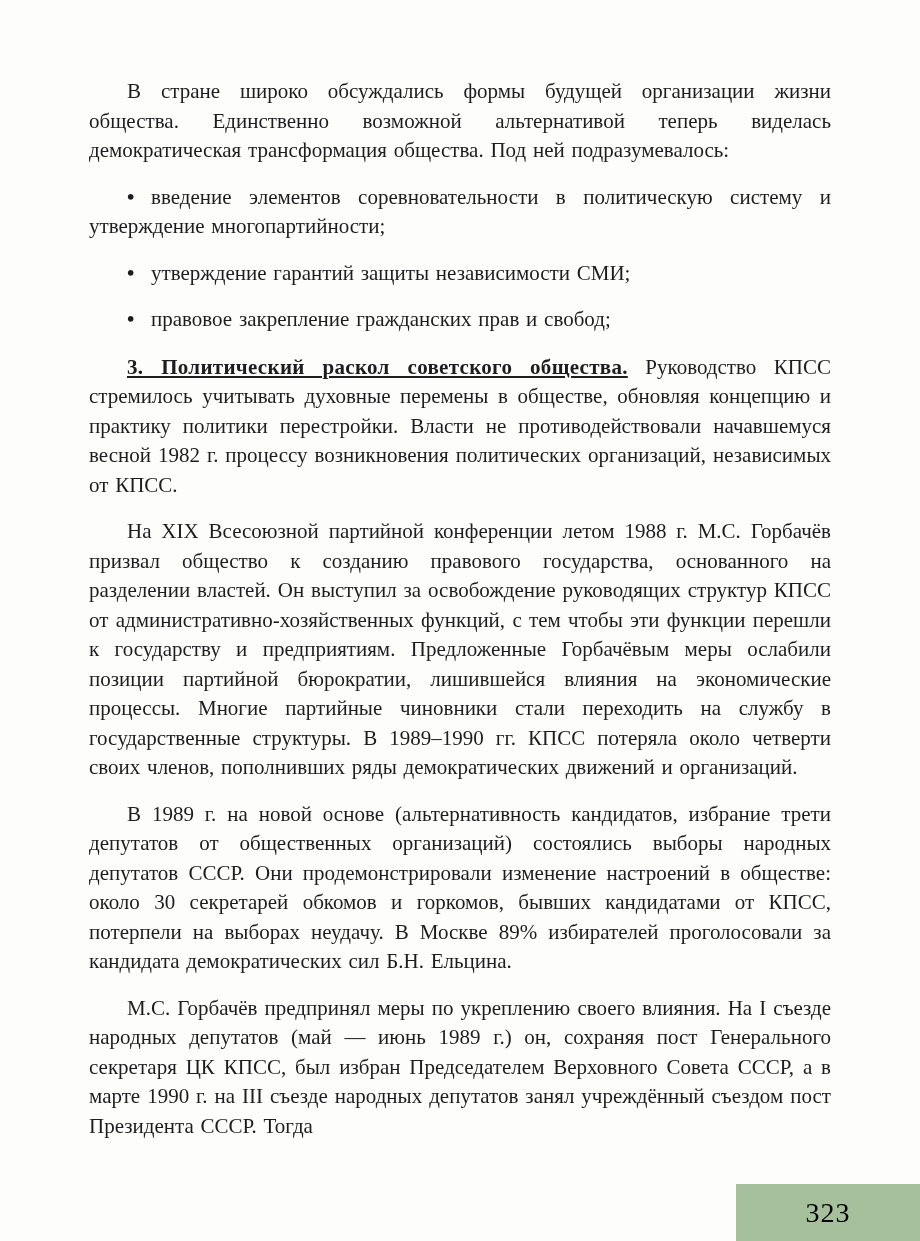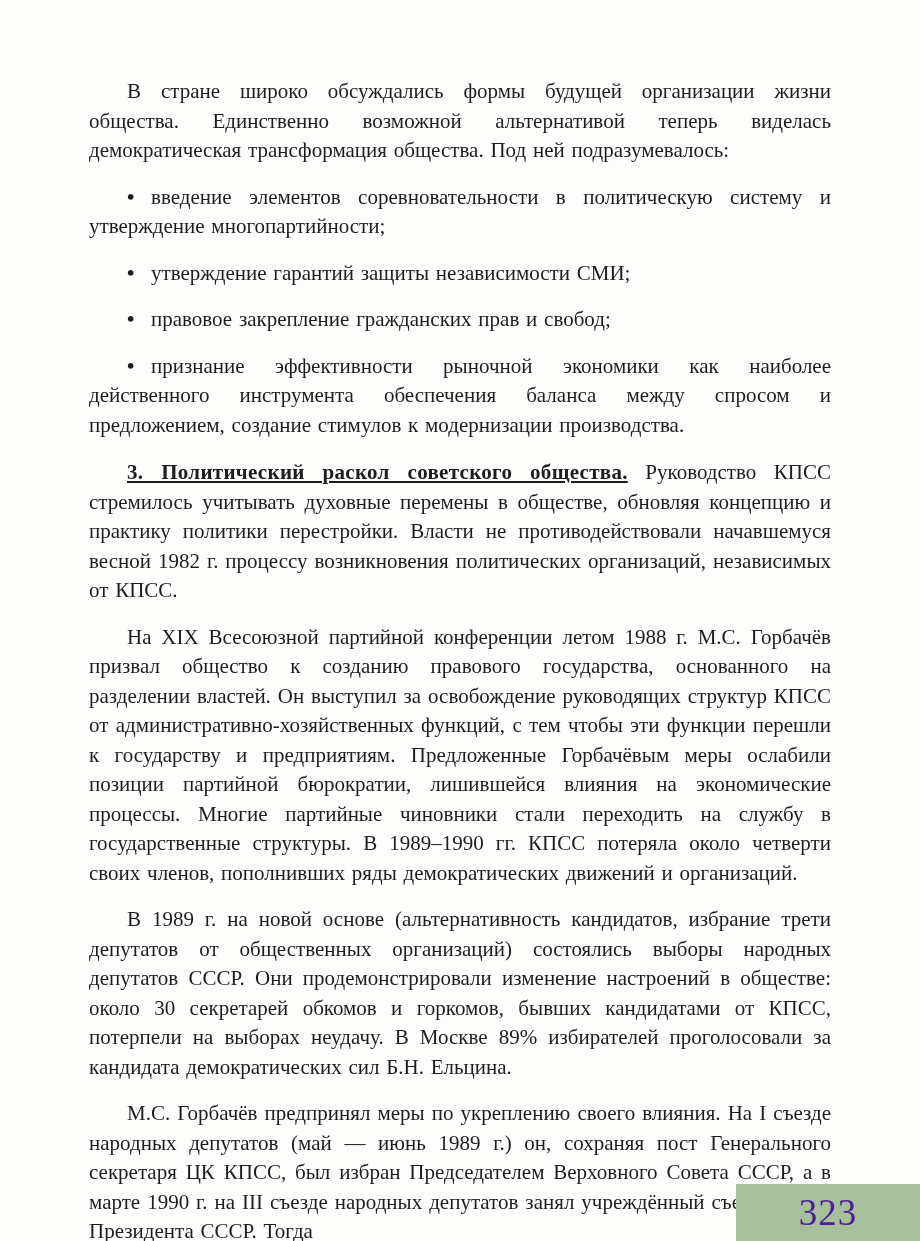--- a/index.html
+++ b/index.html
@@ -55,39 +55,38 @@
     right: 0;
     bottom: 0;
     width: 184px;
     height: 57px;
     background: #a5c09b;
     display: flex;
     align-items: center;
     justify-content: center;
   }
   .page-number {
-    font-size: 37px;
-    color: #4c1d95;
+    font-size: 28px;
+    color: #000000;
     letter-spacing: 1px;
   }
 </style>
 </head>
 <body>
 
 <div class="page">
 
   <div class="text-block">
 
     <p>В стране широко обсуждались формы будущей организации жизни общества. Единственно возможной альтернативой теперь виделась демократическая трансформация общества. Под ней подразумевалось:</p>
 
     <div>
       <p class="bullet-item"><span class="bullet-marker">•</span><span>введение элементов соревновательности в политическую систему и утверждение многопартийности;</span></p>
       <p class="bullet-item"><span class="bullet-marker">•</span><span>утверждение гарантий защиты независимости СМИ;</span></p>
       <p class="bullet-item"><span class="bullet-marker">•</span><span>правовое закрепление гражданских прав и свобод;</span></p>
-      <p class="bullet-item"><span class="bullet-marker">•</span><span>признание эффективности рыночной экономики как наиболее действенного инструмента обеспечения баланса между спросом и предложением, создание стимулов к модернизации производства.</span></p>
     </div>
 
     <p class="section-paragraph"><span class="section-title">3. Политический раскол советского общества.</span> <span>Руководство КПСС стремилось учитывать духовные перемены в обществе, обновляя концепцию и практику политики перестройки. Власти не противодействовали начавшемуся весной 1982 г. процессу возникновения политических организаций, независимых от КПСС.</span></p>
 
     <p>На XIX Всесоюзной партийной конференции летом 1988 г. М.С. Горбачёв призвал общество к созданию правового государства, основанного на разделении властей. Он выступил за освобождение руководящих структур КПСС от административно-хозяйственных функций, с тем чтобы эти функции перешли к государству и предприятиям. Предложенные Горбачёвым меры ослабили позиции партийной бюрократии, лишившейся влияния на экономические процессы. Многие партийные чиновники стали переходить на службу в государственные структуры. В 1989–1990 гг. КПСС потеряла около четверти своих членов, пополнивших ряды демократических движений и организаций.</p>
 
     <p>В 1989 г. на новой основе (альтернативность кандидатов, избрание трети депутатов от общественных организаций) состоялись выборы народных депутатов СССР. Они продемонстрировали изменение настроений в обществе: около 30 секретарей обкомов и горкомов, бывших кандидатами от КПСС, потерпели на выборах неудачу. В Москве 89% избирателей проголосовали за кандидата демократических сил Б.Н. Ельцина.</p>
 
     <p>М.С. Горбачёв предпринял меры по укреплению своего влияния. На I съезде народных депутатов (май — июнь 1989 г.) он, сохраняя пост Генерального секретаря ЦК КПСС, был избран Председателем Верховного Совета СССР, а в марте 1990 г. на III съезде народных депутатов занял учреждённый съездом пост Президента СССР. Тогда</p>
 

